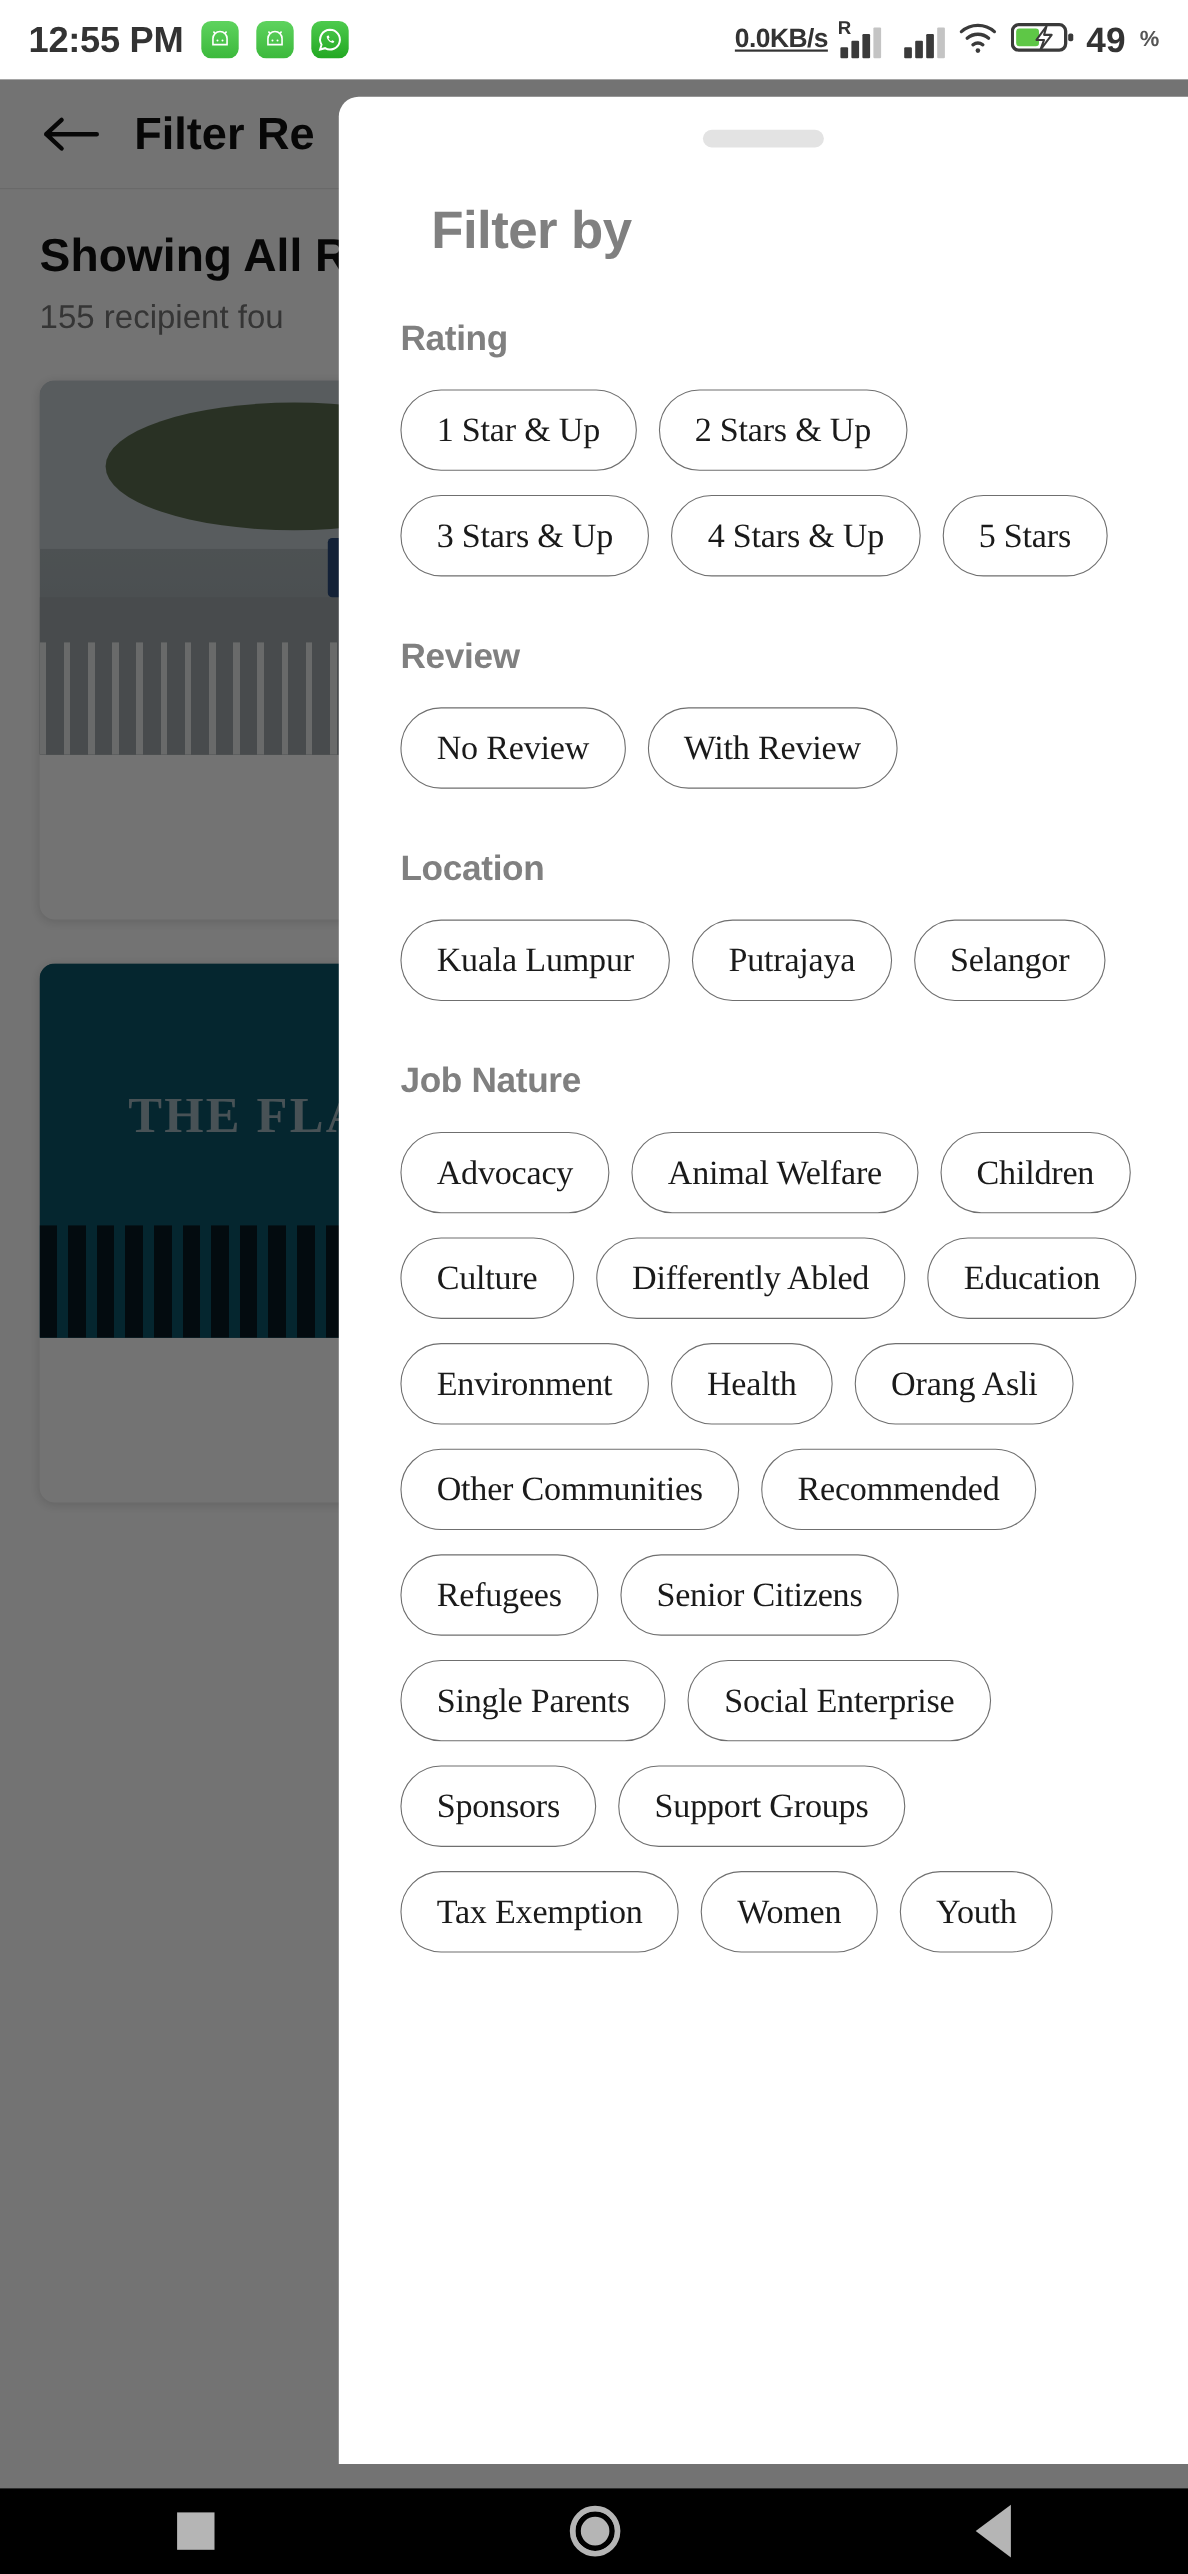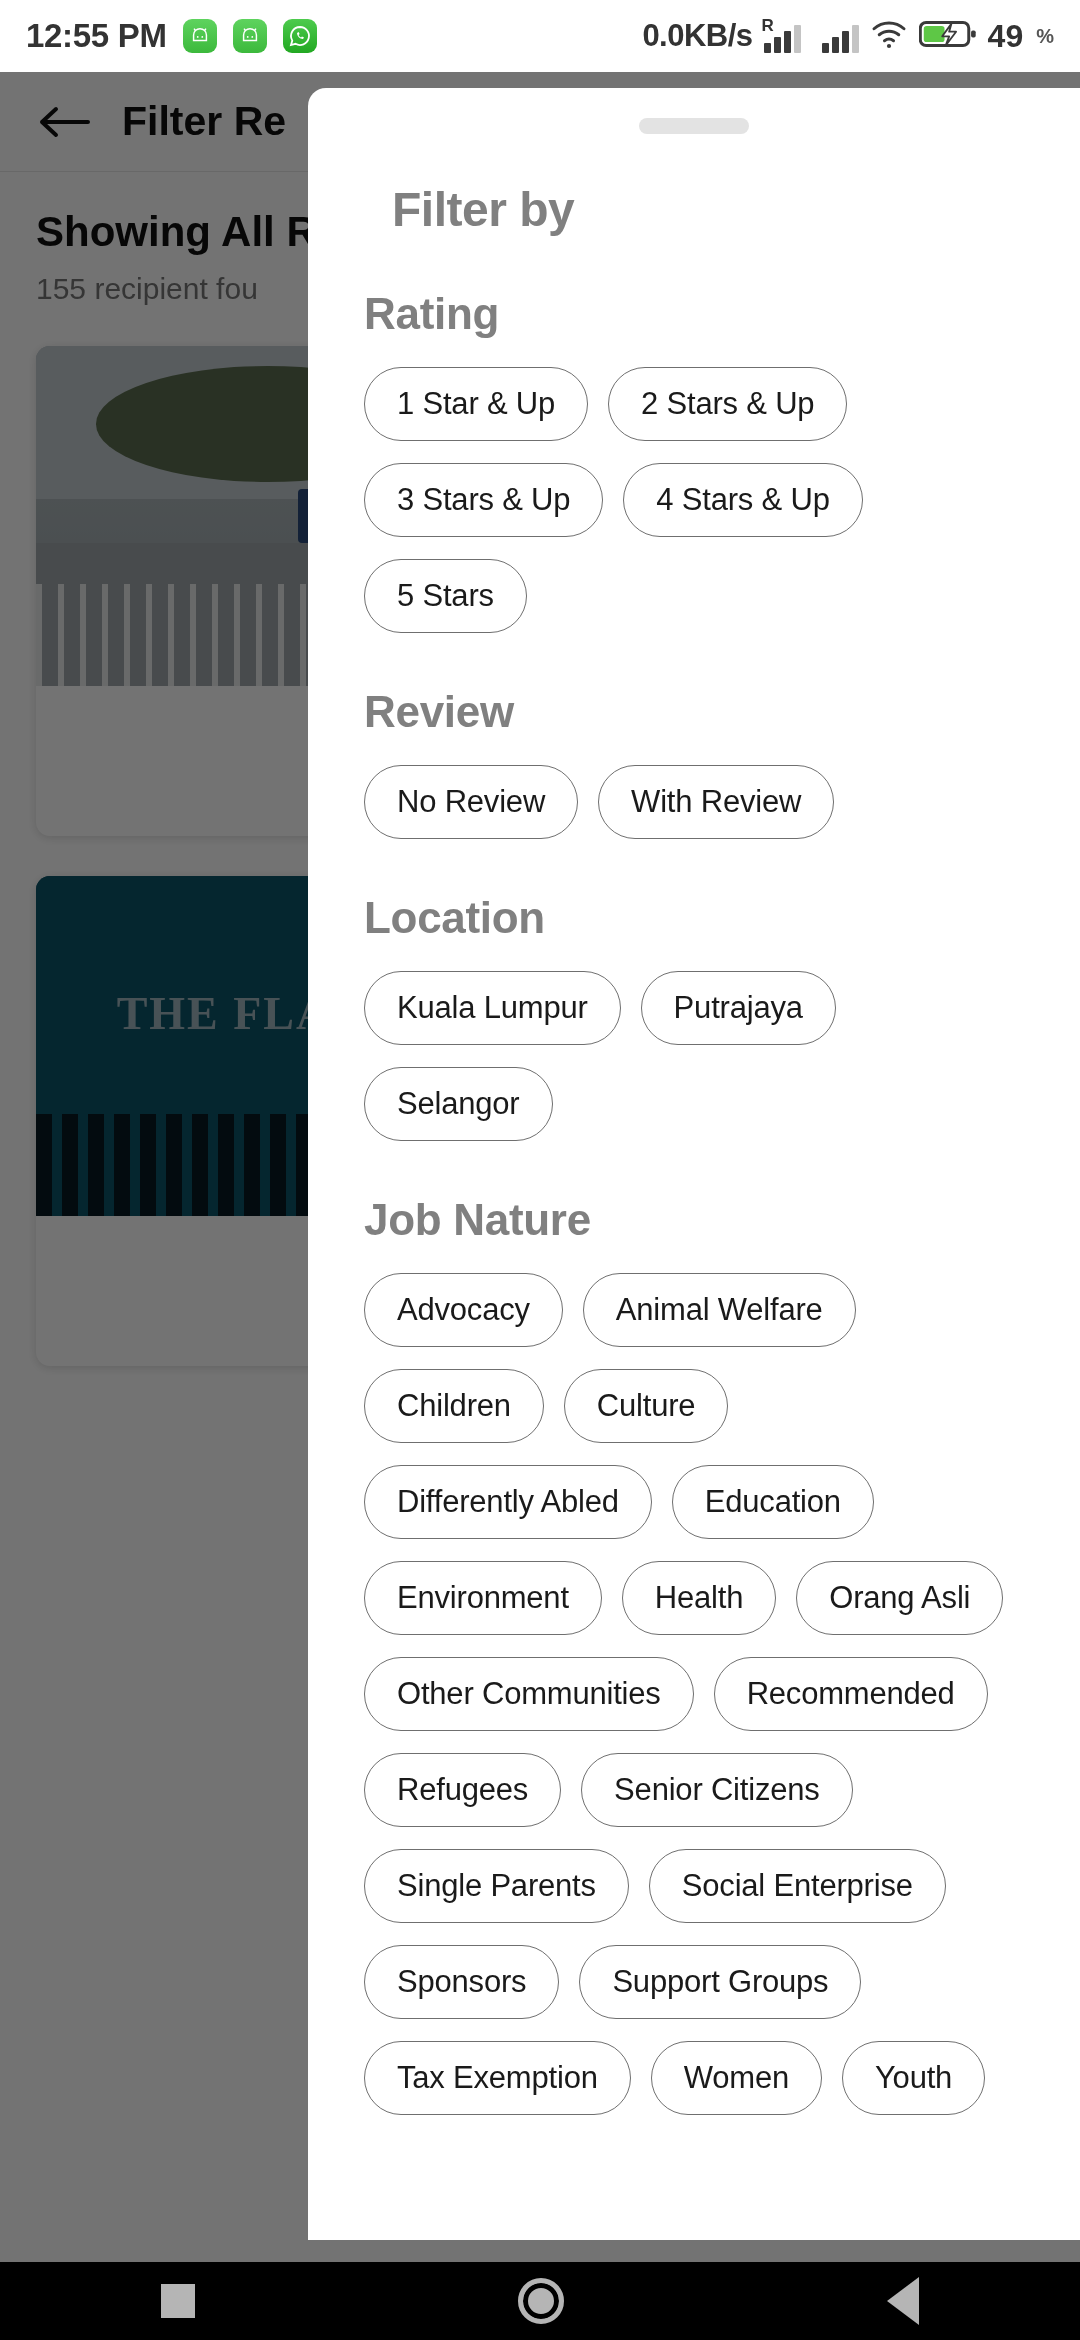--- a/index.html
+++ b/index.html
@@ -18,21 +18,21 @@
     padding:0 26px; z-index:40;
   }
   .sb-left { display:flex; align-items:center; gap:16px; }
   .sb-time { font-size:33px; font-weight:700; color:#333; letter-spacing:-0.3px; }
   .sb-appicon {
     width:34px; height:34px; border-radius:9px;
     display:flex; align-items:center; justify-content:center;
   }
   .sb-appicon svg { display:block; }
   .sb-right { margin-left:auto; display:flex; align-items:center; gap:11px; }
-  .sb-net { font-size:31px; font-weight:700; color:#333; letter-spacing:-0.5px; }
+  .sb-net { font-size:24px; font-weight:700; color:#333; letter-spacing:-0.5px;text-decoration:underline; }
   .sig-wrap { position:relative; display:flex; align-items:flex-end; gap:3px; height:34px; }
   .sig-wrap .rtag {
     position:absolute; top:-3px; left:-2px;
     font-size:17px; font-weight:700; color:#333;
   }
   .bar { width:7px; background:#3a3a3a; border-radius:1px; }
   .bar.dim { background:#c4c4c4; }
   .b1 { height:10px; } .b2 { height:16px; } .b3 { height:22px; } .b4 { height:28px; }
   .sig2 { margin-left:10px; }
   .sb-pct { font-size:32px; font-weight:700; color:#333; }
@@ -95,30 +95,31 @@
   }
   .sheet-inner { padding:0 44px 0 56px; }
 
   .sheet-title {
     font-size:48px; font-weight:700; color:#808080;
     margin-top:48px; letter-spacing:-0.5px;margin-left:28px;
   }
   .section { margin-top:54px; }
   .section.first { margin-top:52px; }
   .section-title {
-    font-size:44px; font-weight:700; color:#808080; letter-spacing:-0.3px;
+    font-size:32px; font-weight:700; color:#808080; letter-spacing:-0.3px;
   }
   .chips {
     display:flex; flex-wrap:wrap; gap:22px 20px; margin-top:28px;
   }
   .chip {
     border:1.5px solid #6f6f6f; border-radius:999px;
     padding:0 32px; height:74px; display:flex; align-items:center;
     font-size:31px; color:#1a1a1a; background:#fff; white-space:nowrap;
     letter-spacing:-0.2px;
+    font-family:Liberation Serif, serif;
   }
 
   
   .navbar {
     position:absolute; bottom:0; left:0; width:1080px; height:78px;
     background:#000; display:flex; align-items:center;
     justify-content:space-around; z-index:60;
   }
   .nav-sq { width:34px; height:34px; background:#b5b5b5; }
   .nav-circ {

